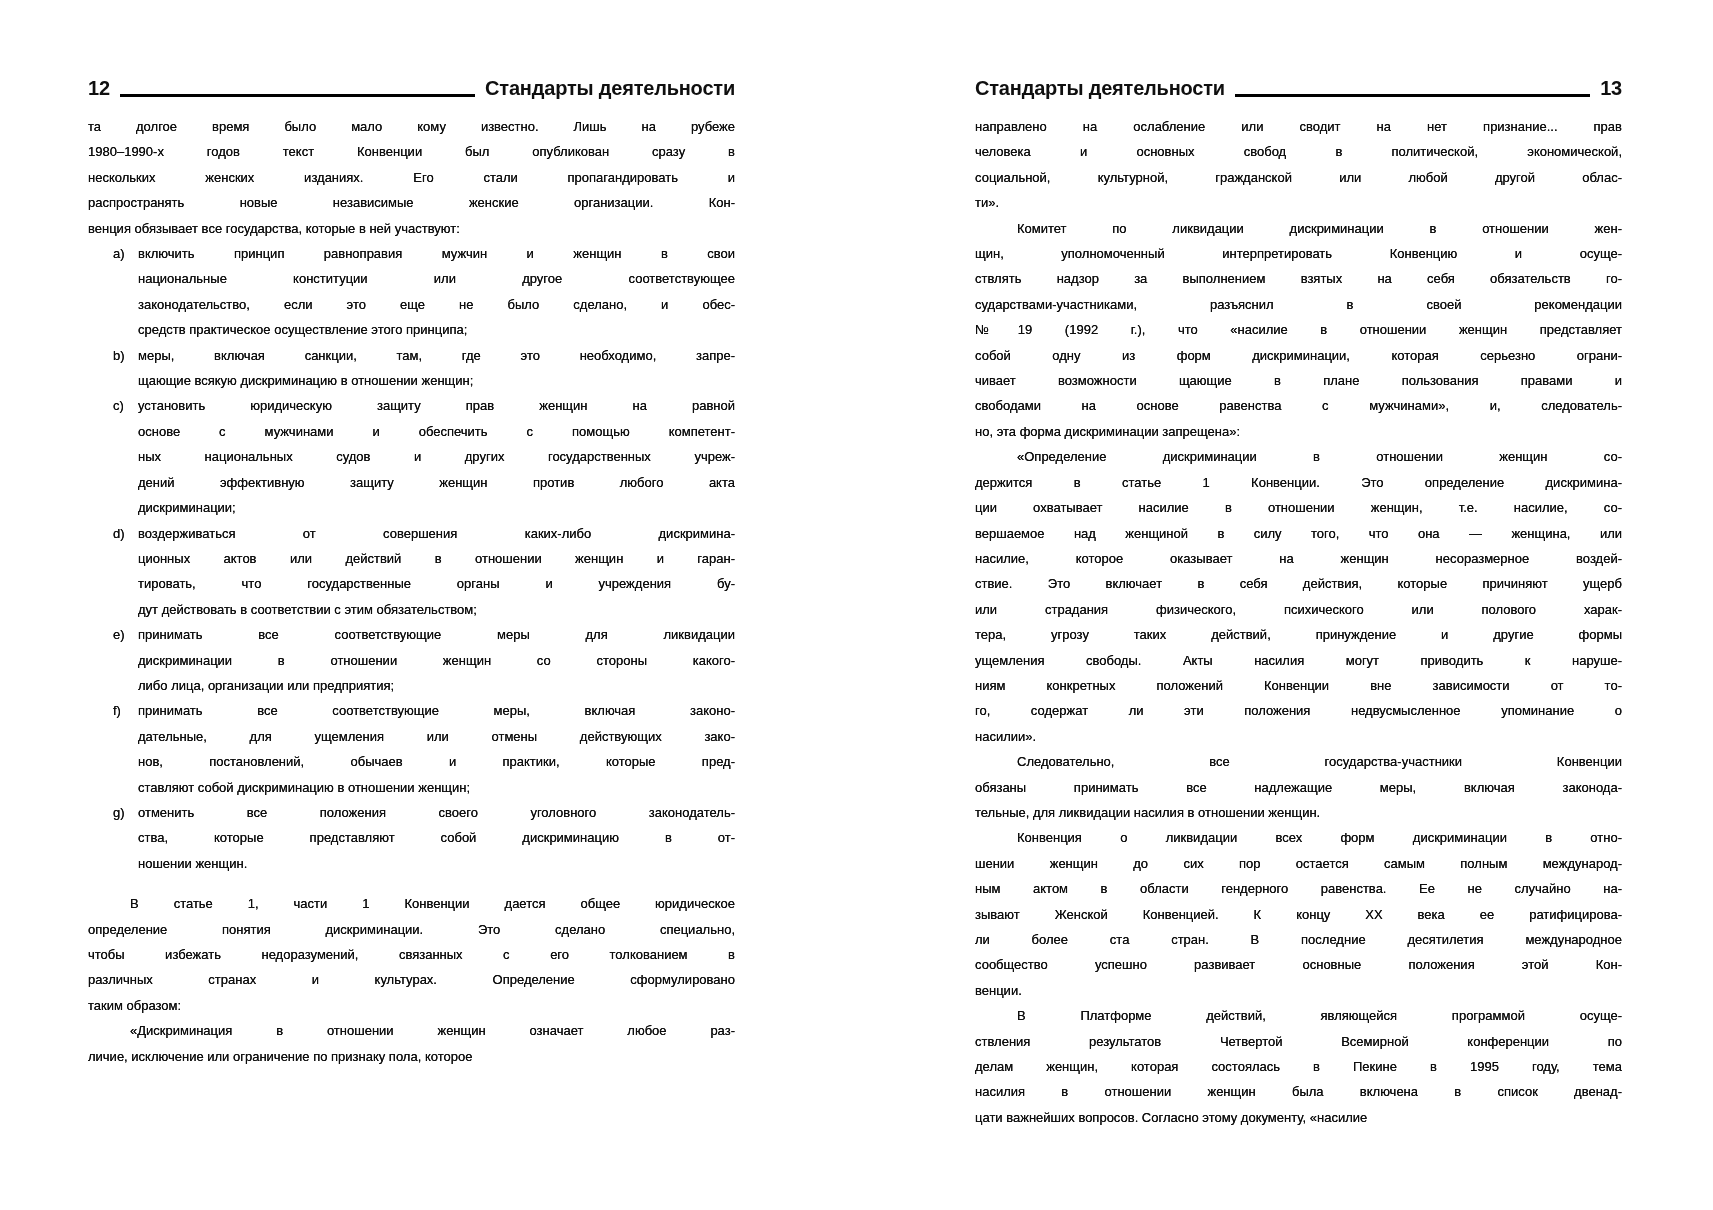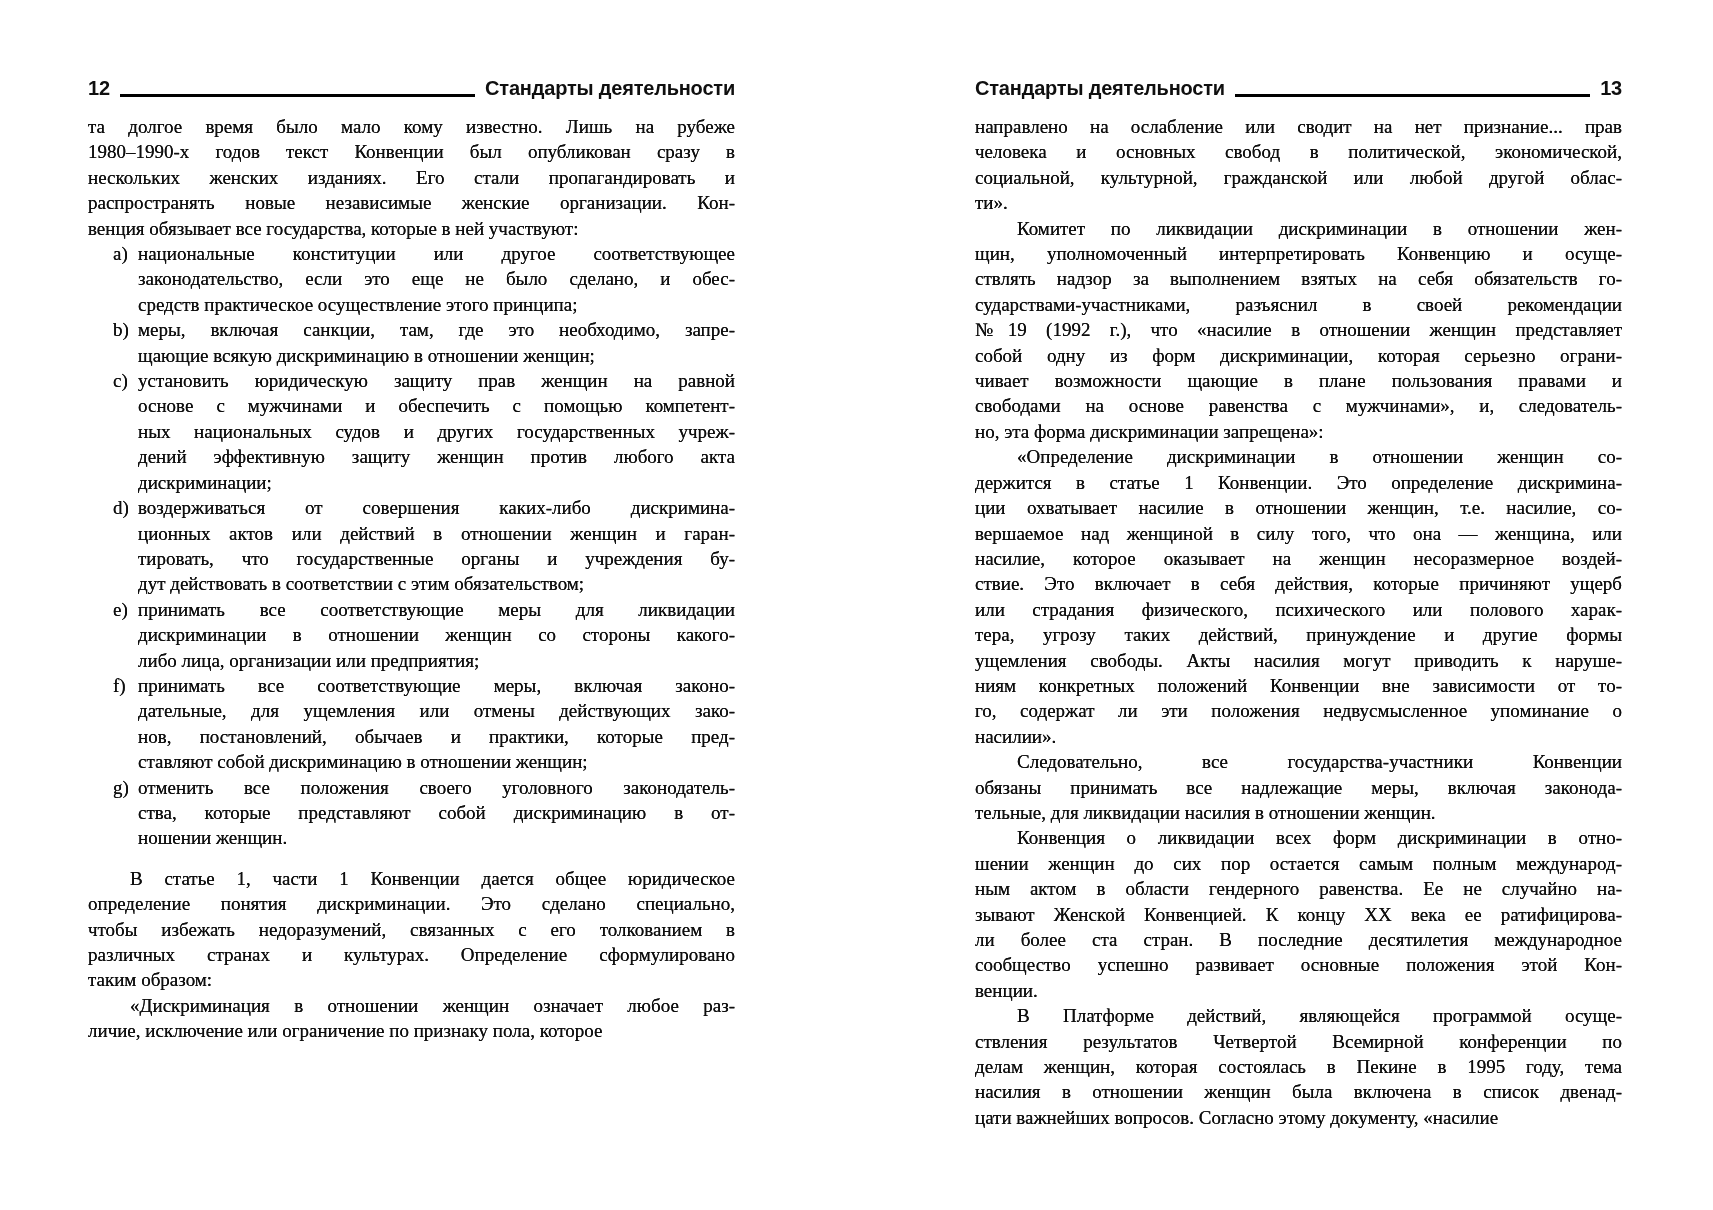--- a/index.html
+++ b/index.html
@@ -34,24 +34,23 @@
     white-space: nowrap;
   }
   .pg-header .rule {
     flex: 1 1 auto;
     border-bottom: 3px solid #000;
     margin: 0 10px 3px 10px;
     height: 0;
   }
 
   .pg-body {
-    font-size: 19px;
+    font-size: 13px;
     line-height: 25.4px;
     text-shadow: 0 0 0.4px #0f0f0f;
-    font-family: Liberation Serif, serif;
   }
 
   .para { margin: 0; }
   .para.gap { margin-top: 15px; }
 
   .ln {
     text-align: justify;
     text-align-last: justify;
     white-space: normal;
   }
@@ -83,20 +82,21 @@
     <div class="pg-body" id="page-left-body">
         <div class="para">
           <div class="ln first">та долгое время было мало кому известно. Лишь на рубеже</div>
           <div class="ln">1980–1990-х годов текст Конвенции был опубликован сразу в</div>
           <div class="ln">нескольких женских изданиях. Его стали пропагандировать и</div>
           <div class="ln">распространять новые независимые женские организации. Кон-</div>
           <div class="ln last">венция обязывает все государства, которые в ней участвуют:</div>
         </div>
         <div class="item">
           <span class="marker">a)</span>
+          <div class="ln first">включить принцип равноправия мужчин и женщин в свои</div>
           <div class="ln">национальные конституции или другое соответствующее</div>
           <div class="ln">законодательство, если это еще не было сделано, и обес-</div>
           <div class="ln last">средств практическое осуществление этого принципа;</div>
         </div>
         <div class="item">
           <span class="marker">b)</span>
           <div class="ln">меры, включая санкции, там, где это необходимо, запре-</div>
           <div class="ln last">щающие всякую дискриминацию в отношении женщин;</div>
         </div>
         <div class="item">

